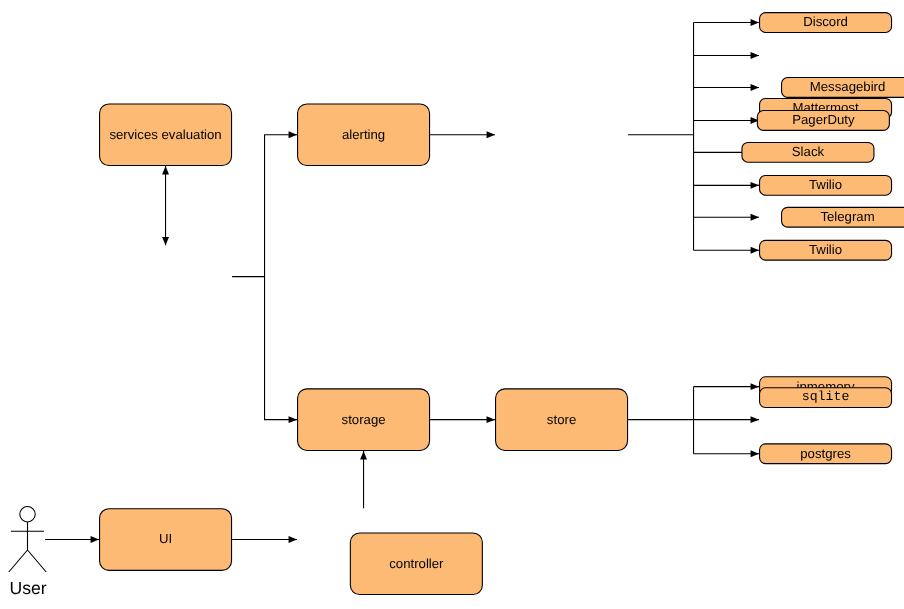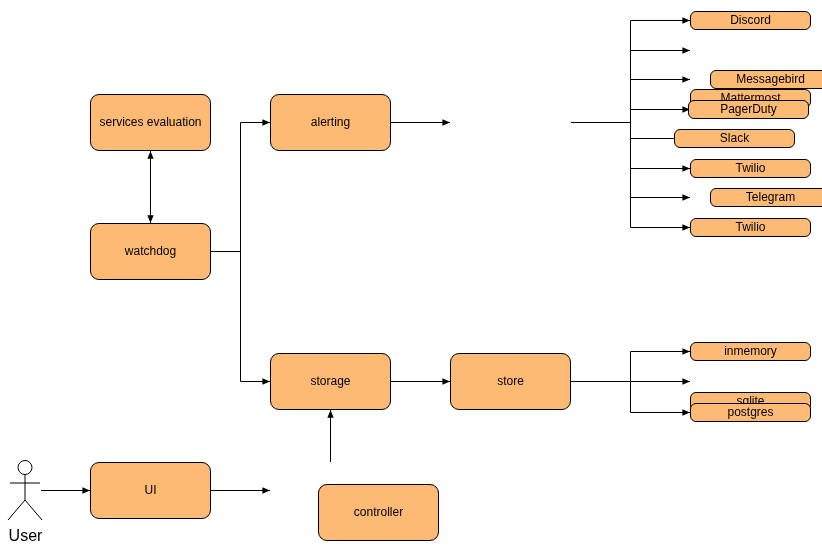--- a/index.html
+++ b/index.html
@@ -96,35 +96,34 @@
     <g>
       <circle cx="25" cy="467.5" r="7" fill="#ffffff"></circle>
       <line x1="25" y1="474.5" x2="25" y2="500"></line>
       <line x1="10" y1="483" x2="40" y2="483"></line>
       <line x1="25" y1="500" x2="8" y2="520"></line>
       <line x1="25" y1="500" x2="42" y2="520"></line>
     </g>
   </svg>
 
   <div class="node main" style="left:90px;  top:94px;">services evaluation</div>
-  <div class="node main" style="left:90px;  top:223px;">watchdog</div>
   <div class="node main" style="left:270px; top:94px;">alerting</div>
   <div class="node main" style="left:270px; top:353px;">storage</div>
   <div class="node main" style="left:450px; top:353px;">store</div>
   <div class="node main" style="left:90px;  top:462px;">UI</div>
   <div class="node main" style="left:270px; top:484px;margin-left:48px;">controller</div>
 
   <div class="node leaf" style="left:690px; top:11px;">Discord</div>
   <div class="node leaf" style="left:690px; top:41px;margin-top:48px;">Mattermost</div>
   <div class="node leaf" style="left:690px; top:70px;margin-left:20px;">Messagebird</div>
   <div class="node leaf" style="left:688px; top:100px;text-align:right;">PagerDuty</div>
   <div class="node leaf" style="left:674px; top:129px;">Slack</div>
   <div class="node leaf" style="left:690px; top:159px;">Twilio</div>
   <div class="node leaf" style="left:710px; top:188px;">Telegram</div>
   <div class="node leaf" style="left:690px; top:218px;">Twilio</div>
 
   <div class="node leaf" style="left:690px; top:342px;">inmemory</div>
-  <div class="node leaf" style="left:690px; top:392px;">sqlite</div>
+  <div class="node leaf" style="left:690px; top:352px;font-family:Liberation Mono, monospace;">sqlite</div>
   <div class="node leaf" style="left:690px; top:403px;">postgres</div>
 
   <div class="actor-label">User</div>
 
 </div>
 
 </body></html>

